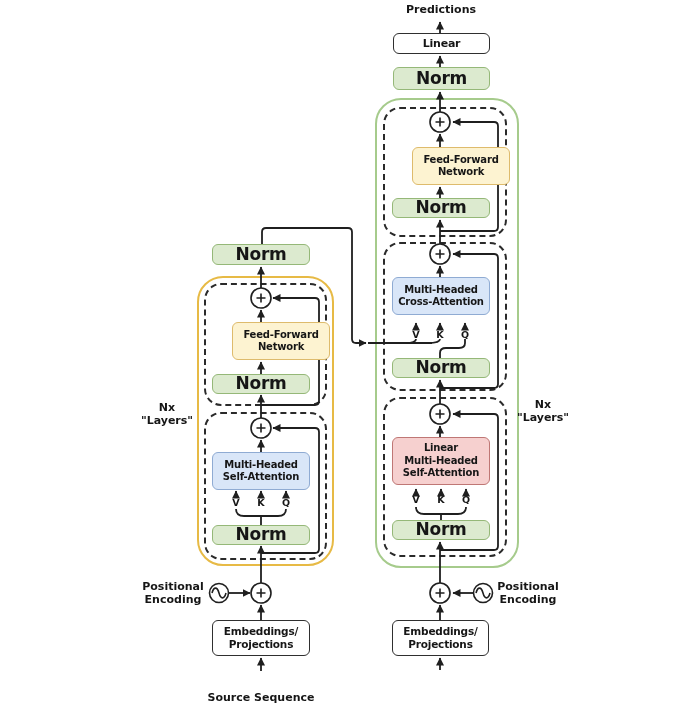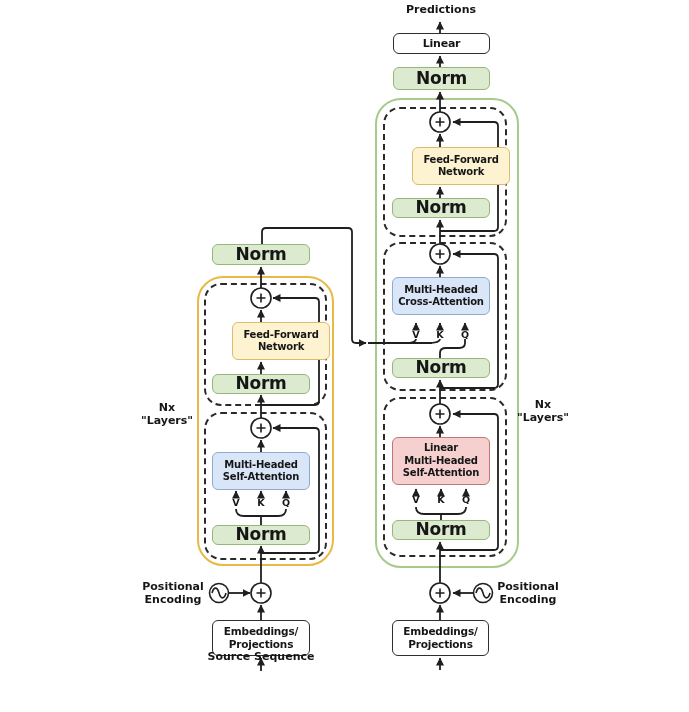--- a/index.html
+++ b/index.html
@@ -199,18 +199,18 @@
     <div class="box attn" style="left:212px;top:452px;width:98px;height:38px">Multi-Headed
 Self-Attention</div>
     <span class="vkq" style="left:228px;top:497px">V</span>
     <span class="vkq" style="left:253px;top:497px">K</span>
     <span class="vkq" style="left:278px;top:497px">Q</span>
     <div class="box norm" style="left:212px;top:525px;width:98px;height:20px">Norm</div>
     <div class="tlabel" style="left:138px;top:581px;width:70px">Positional
 Encoding</div>
     <div class="box plain" style="left:212px;top:620px;width:98px;height:36px;font-size:10.5px">Embeddings/
 Projections</div>
-    <div class="tlabel" style="left:196px;top:651px;width:130px">Source Sequence</div>
+    <div class="tlabel" style="left:196px;top:692px;width:130px">Source Sequence</div>
     <div class="tlabel" style="left:132px;top:402px;width:70px">Nx
 "Layers"</div>
   </div>
 
 </div>
 
 </body></html>

